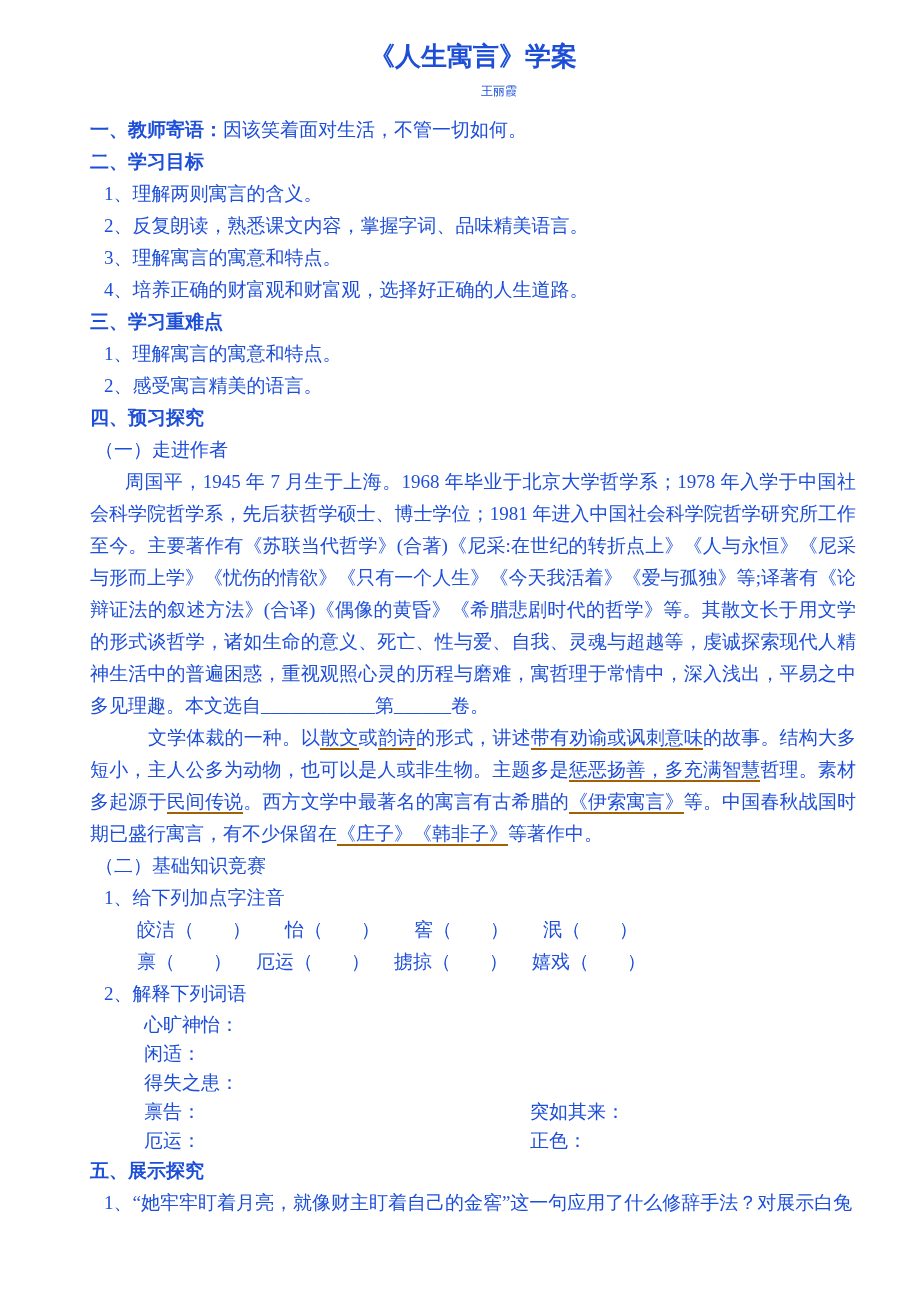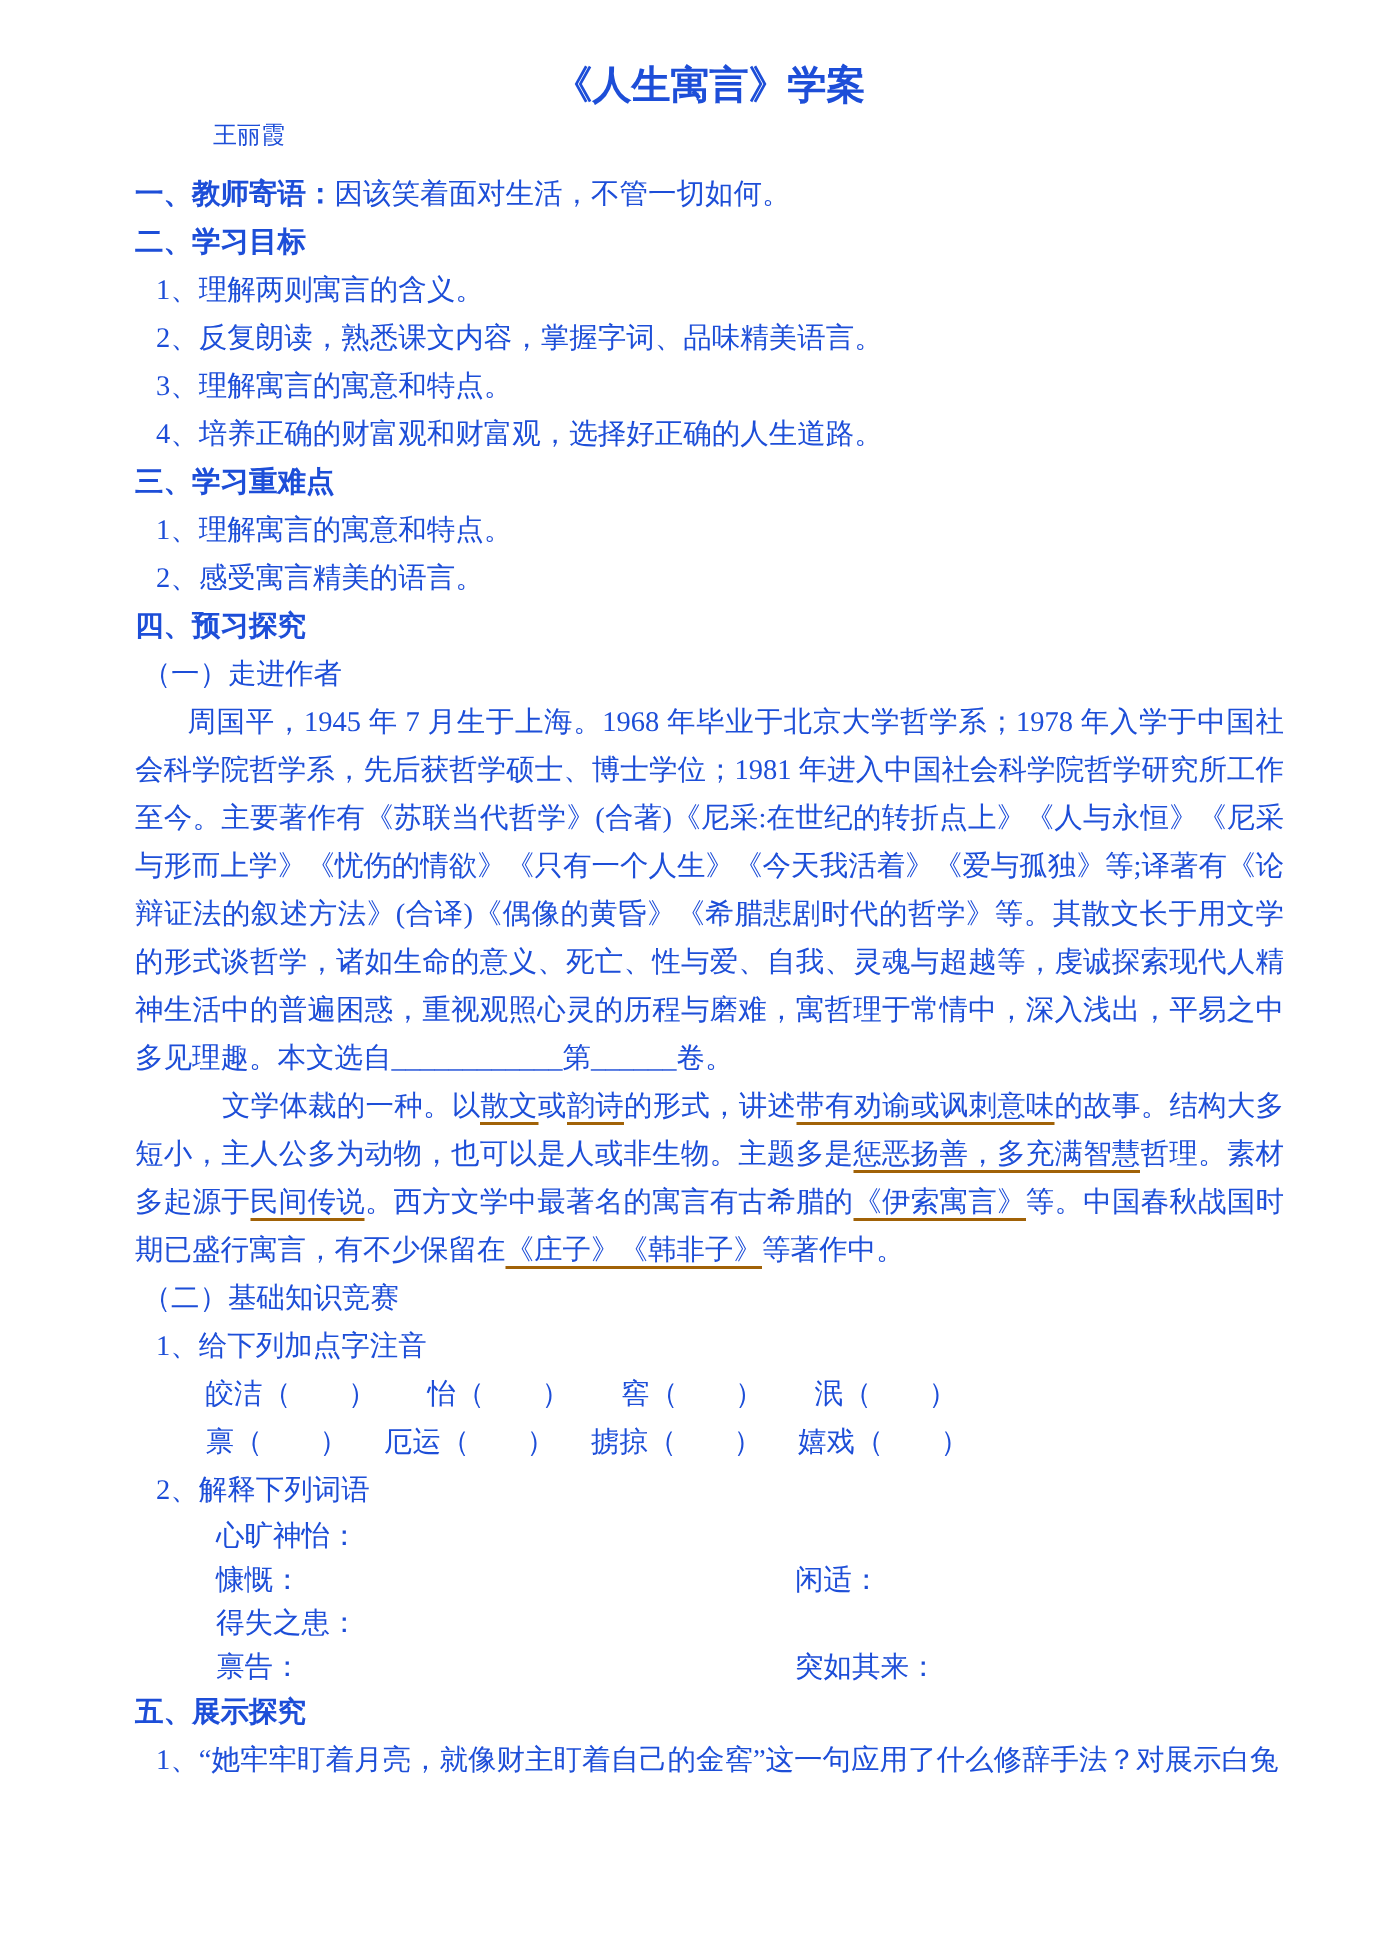--- a/index.html
+++ b/index.html
@@ -14,22 +14,22 @@
     padding:40px 64px 0 90px;
     overflow:hidden;
   }
   .title {
     text-align:center;
     font-size:26px;
     font-weight:bold;
     line-height:34px;
   }
   .author {
-    text-align:left;
-    font-size:16px;
+    text-align:center;
+    font-size:12px;
     line-height:22px;
     margin:6px 0 12px 0;
     padding-left:52px; 
   }
   .line  { font-size:19px; line-height:32px; }
   .b     { font-weight:bold; }
   .item  { margin-left:14px; }
   .sub   { margin-left:5px; }
   .para  { text-align:justify; }
   .bio   { text-indent:35px; }
@@ -85,28 +85,31 @@
     <span>掳掠（　　）</span>
     <span>嬉戏（　　）</span>
   </div>
 
   <div class="line item">2、解释下列词语</div>
   <div class="exp">
     <span class="l">心旷神怡：</span>
       <span class="r"></span>
   </div>
   <div class="exp">
-    <span class="l">慷慨：</span>
       <span class="r">闲适：</span>
   </div>
   <div class="exp">
     <span class="l">得失之患：</span>
       <span class="r"></span>
   </div>
   <div class="exp">
     <span class="l">禀告：</span>
       <span class="r">突如其来：</span>
   </div>
+  <div class="exp">
+    <span class="l">厄运：</span>
+      <span class="r">正色：</span>
+  </div>
 
   <div class="line b">五、展示探究</div>
   <div class="line q1">1、“她牢牢盯着月亮，就像财主盯着自己的金窖”这一句应用了什么修辞手法？对展示白兔</div>
 
 </div>
 
 </body></html>

